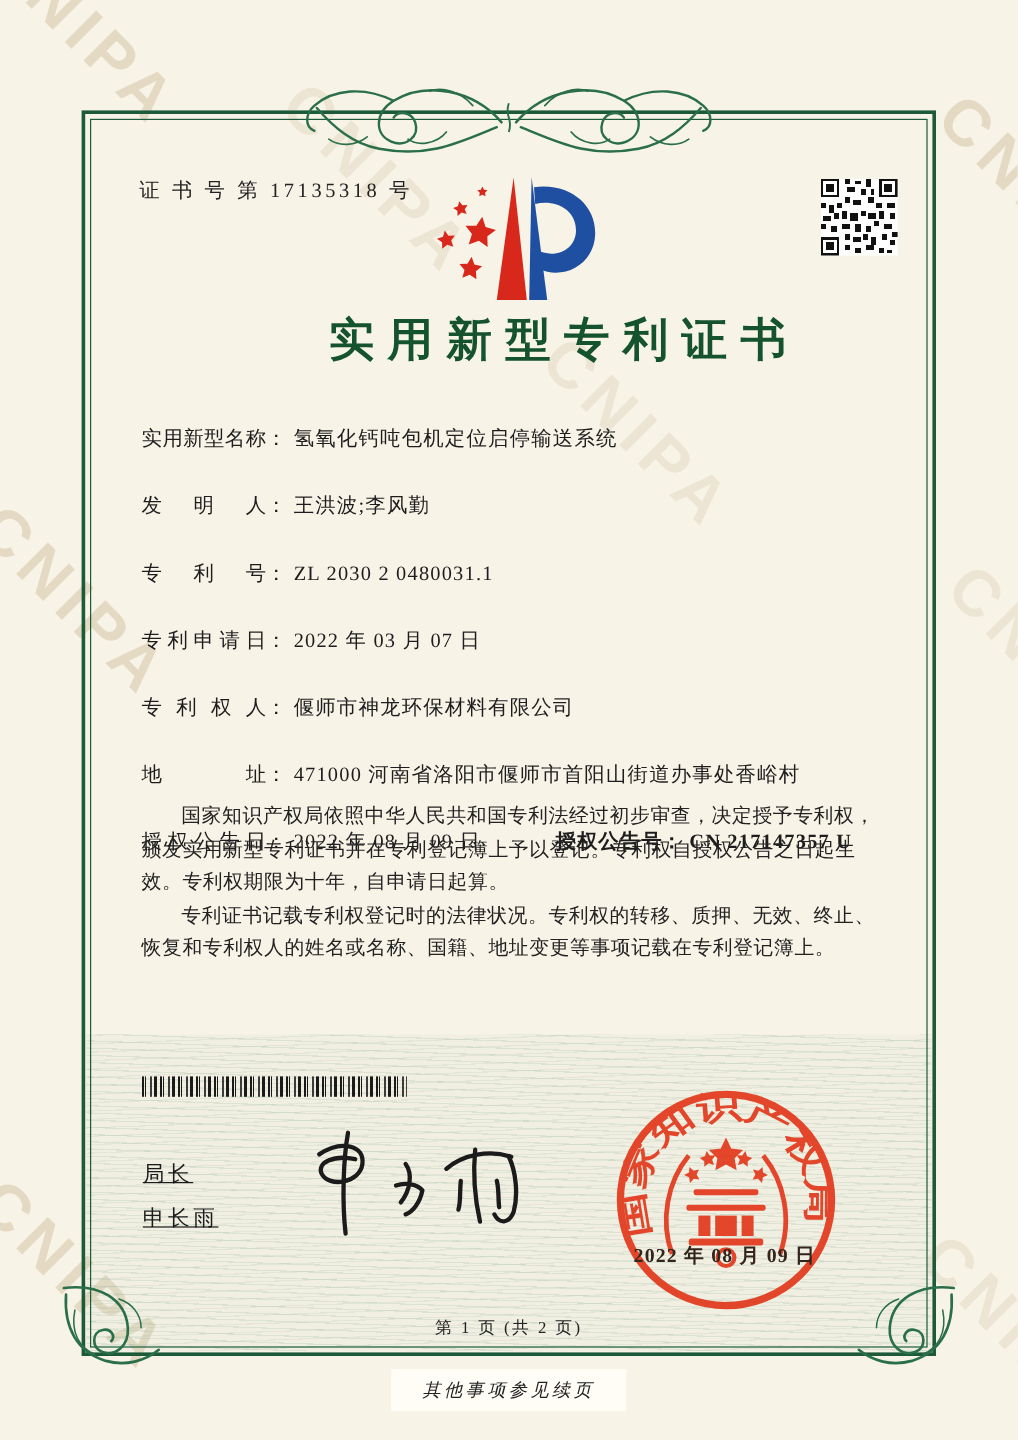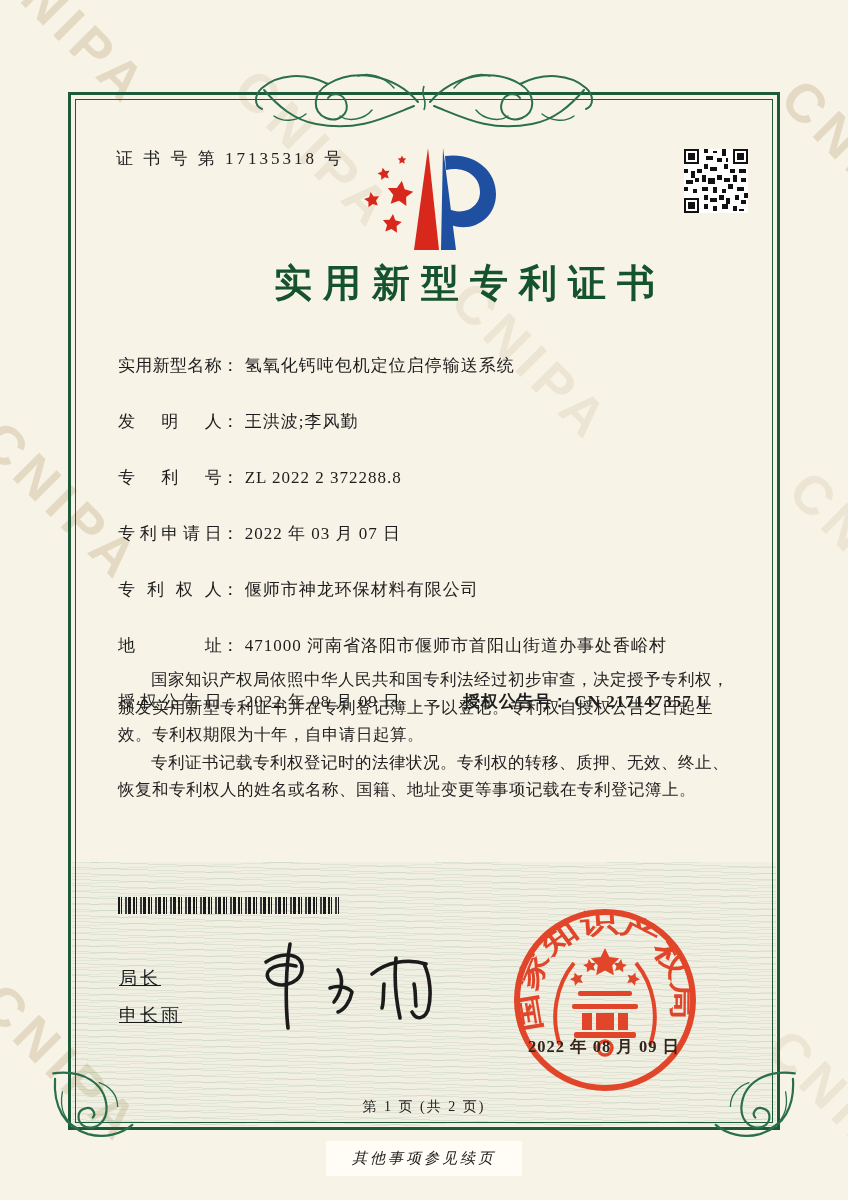--- a/index.html
+++ b/index.html
@@ -222,21 +222,21 @@
   <div class="title">实用新型专利证书</div>
 
   <div class="fields">
     <div class="frow">
       <span class="flabel">实用新型名称</span><span class="fcolon">：</span><span class="fvalue">氢氧化钙吨包机定位启停输送系统</span>
     </div>
     <div class="frow">
       <span class="flabel">发明人</span><span class="fcolon">：</span><span class="fvalue">王洪波;李风勤</span>
     </div>
     <div class="frow">
-      <span class="flabel">专利号</span><span class="fcolon">：</span><span class="fvalue">ZL 2022 2 372288.8</span>
+      <span class="flabel">专利号</span><span class="fcolon">：</span><span class="fvalue">ZL 2030 2 0480031.1</span>
     </div>
     <div class="frow">
       <span class="flabel">专利申请日</span><span class="fcolon">：</span><span class="fvalue">2022 年 03 月 07 日</span>
     </div>
     <div class="frow">
       <span class="flabel">专利权人</span><span class="fcolon">：</span><span class="fvalue">偃师市神龙环保材料有限公司</span>
     </div>
     <div class="frow">
       <span class="flabel">地址</span><span class="fcolon">：</span><span class="fvalue">471000 河南省洛阳市偃师市首阳山街道办事处香峪村</span>
     </div>

